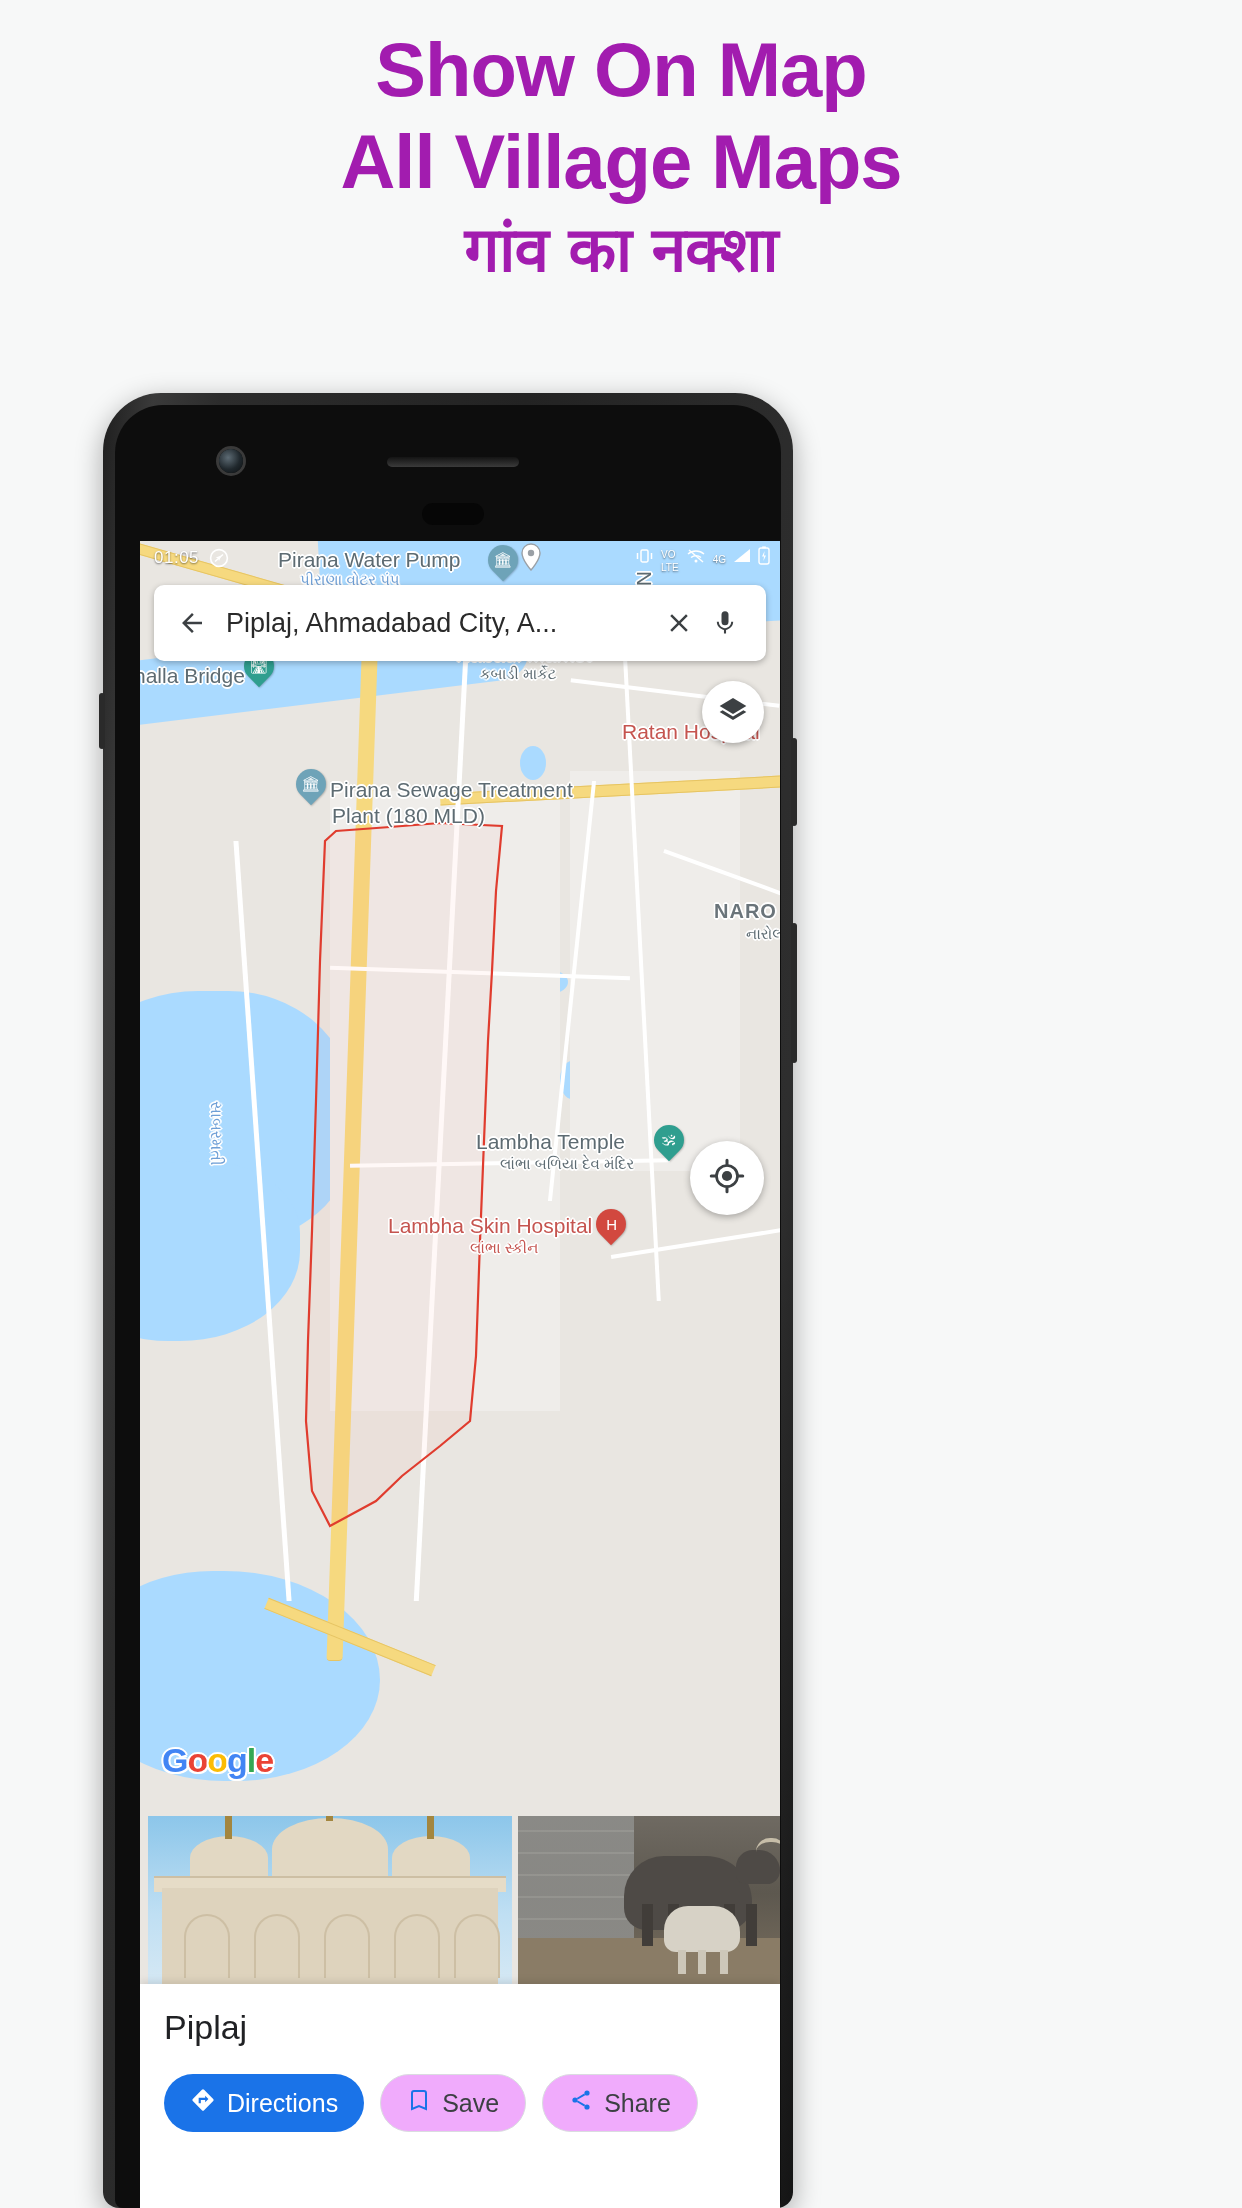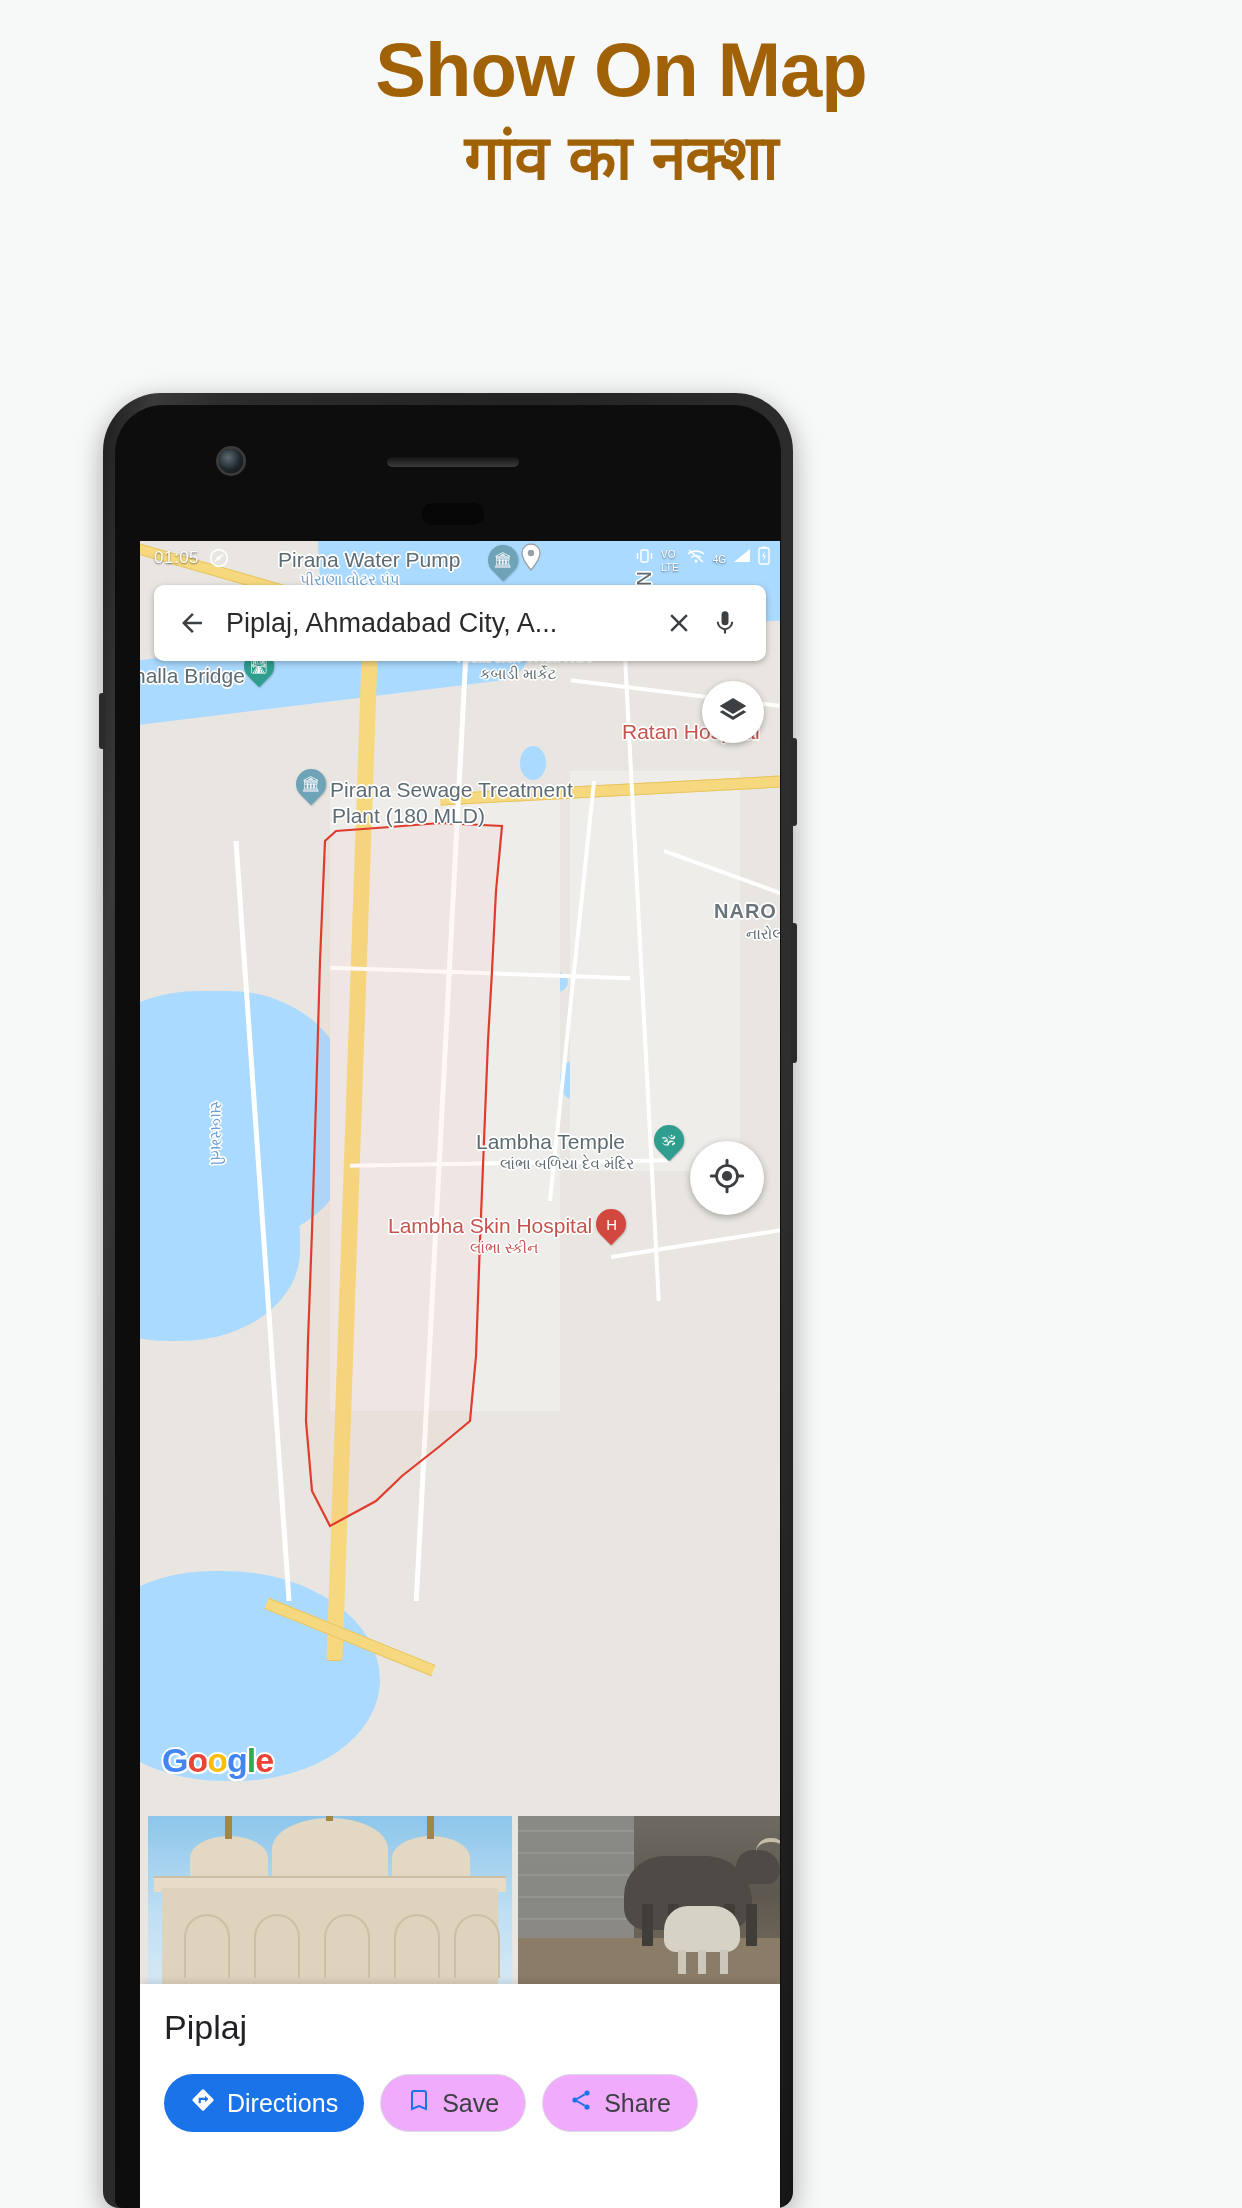--- a/index.html
+++ b/index.html
@@ -11,21 +11,21 @@
     overflow:hidden;
   }
 
   
   .promo {
     position:absolute; left:0; top:0; width:1242px;
     text-align:center; padding-top:24px;
   }
   .promo-line {
     display:block;
-    color:#a16207;
+    color:#a21caf;
     font-weight:bold;
     letter-spacing:-1px;
   }
   .promo-l1 { font-size:76px; line-height:92px; }
   .promo-l2 { font-size:76px; line-height:92px; }
   .promo-l3 { font-size:62px; line-height:84px; font-family:"DejaVu Sans", sans-serif; font-weight:bold; }
 
   
   .phone {
     position:absolute;
@@ -227,20 +227,21 @@
     font-size:25px; white-space:nowrap;
   }
   .act-primary { background:#1a73e8; color:#fff; }
   .act-outline { background:#f0abfc; color:#3c4043; border:1.5px solid #dadce0; }
 </style>
 </head>
 <body>
 
 <div class="promo">
   <span class="promo-line promo-l1">Show On Map</span>
+  <span class="promo-line promo-l2">All Village Maps</span>
   <span class="promo-line promo-l3">गांव का नक्शा</span>
 </div>
 
 <div class="phone">
   <div class="btn-side btn-power"></div>
   <div class="btn-side btn-vol"></div>
   <div class="btn-left"></div>
 
   <div class="phone-inner">
     <div class="cam"></div>

